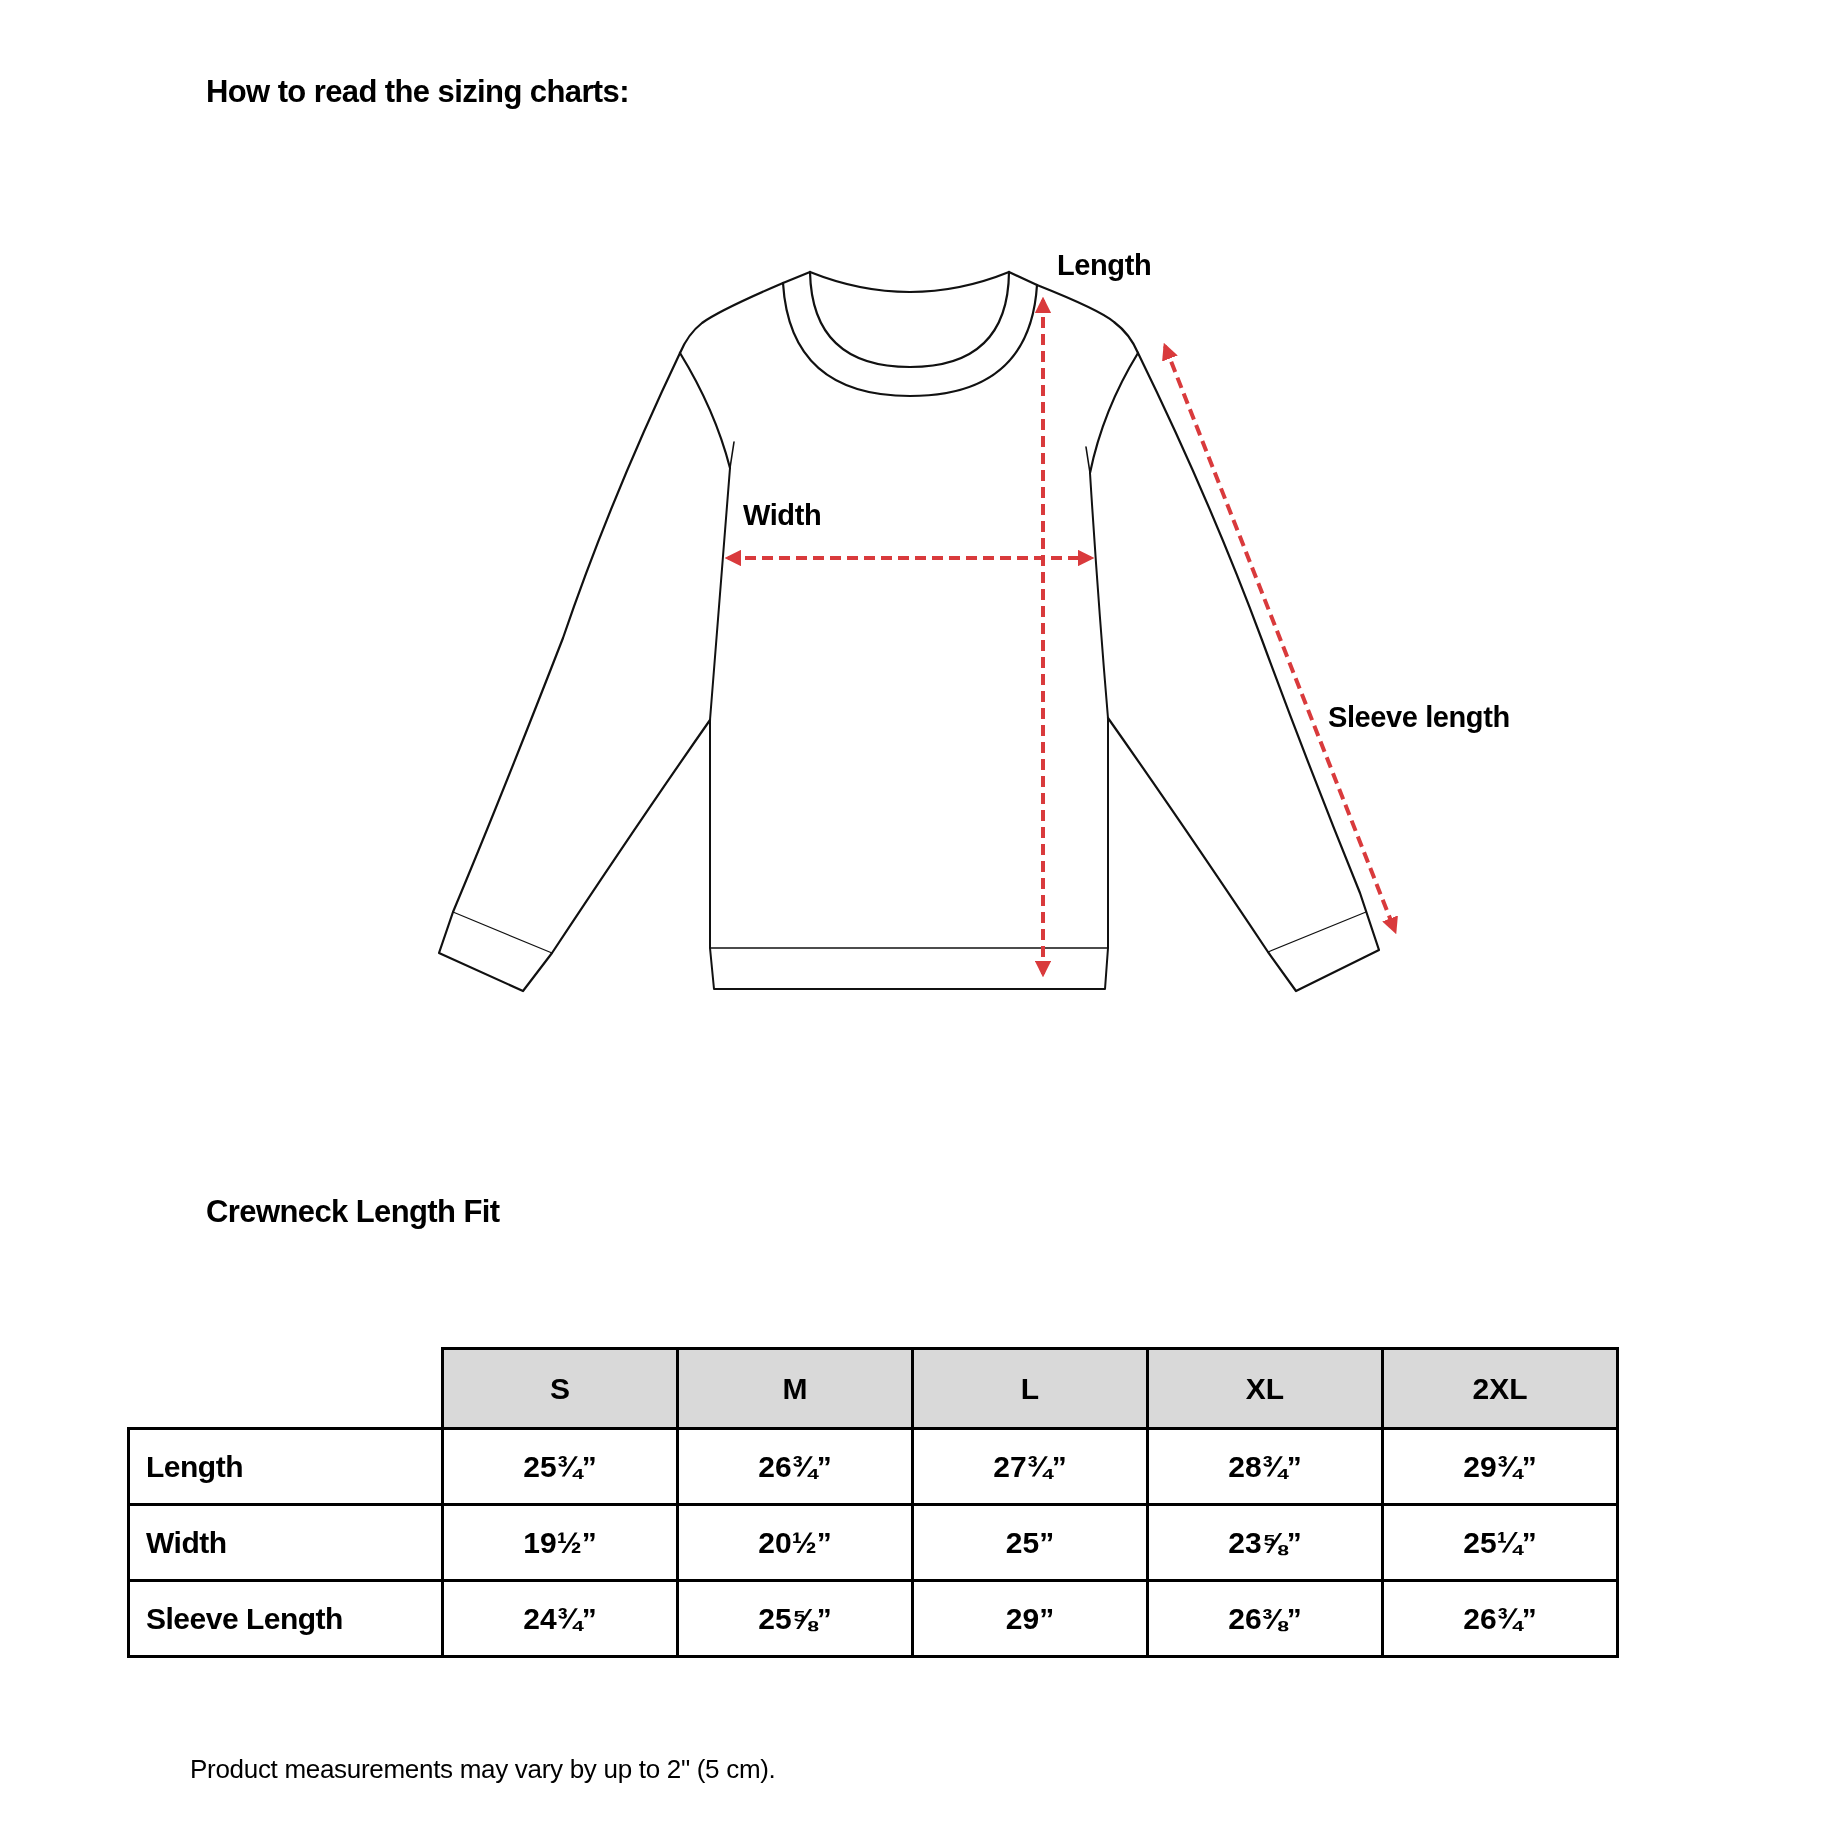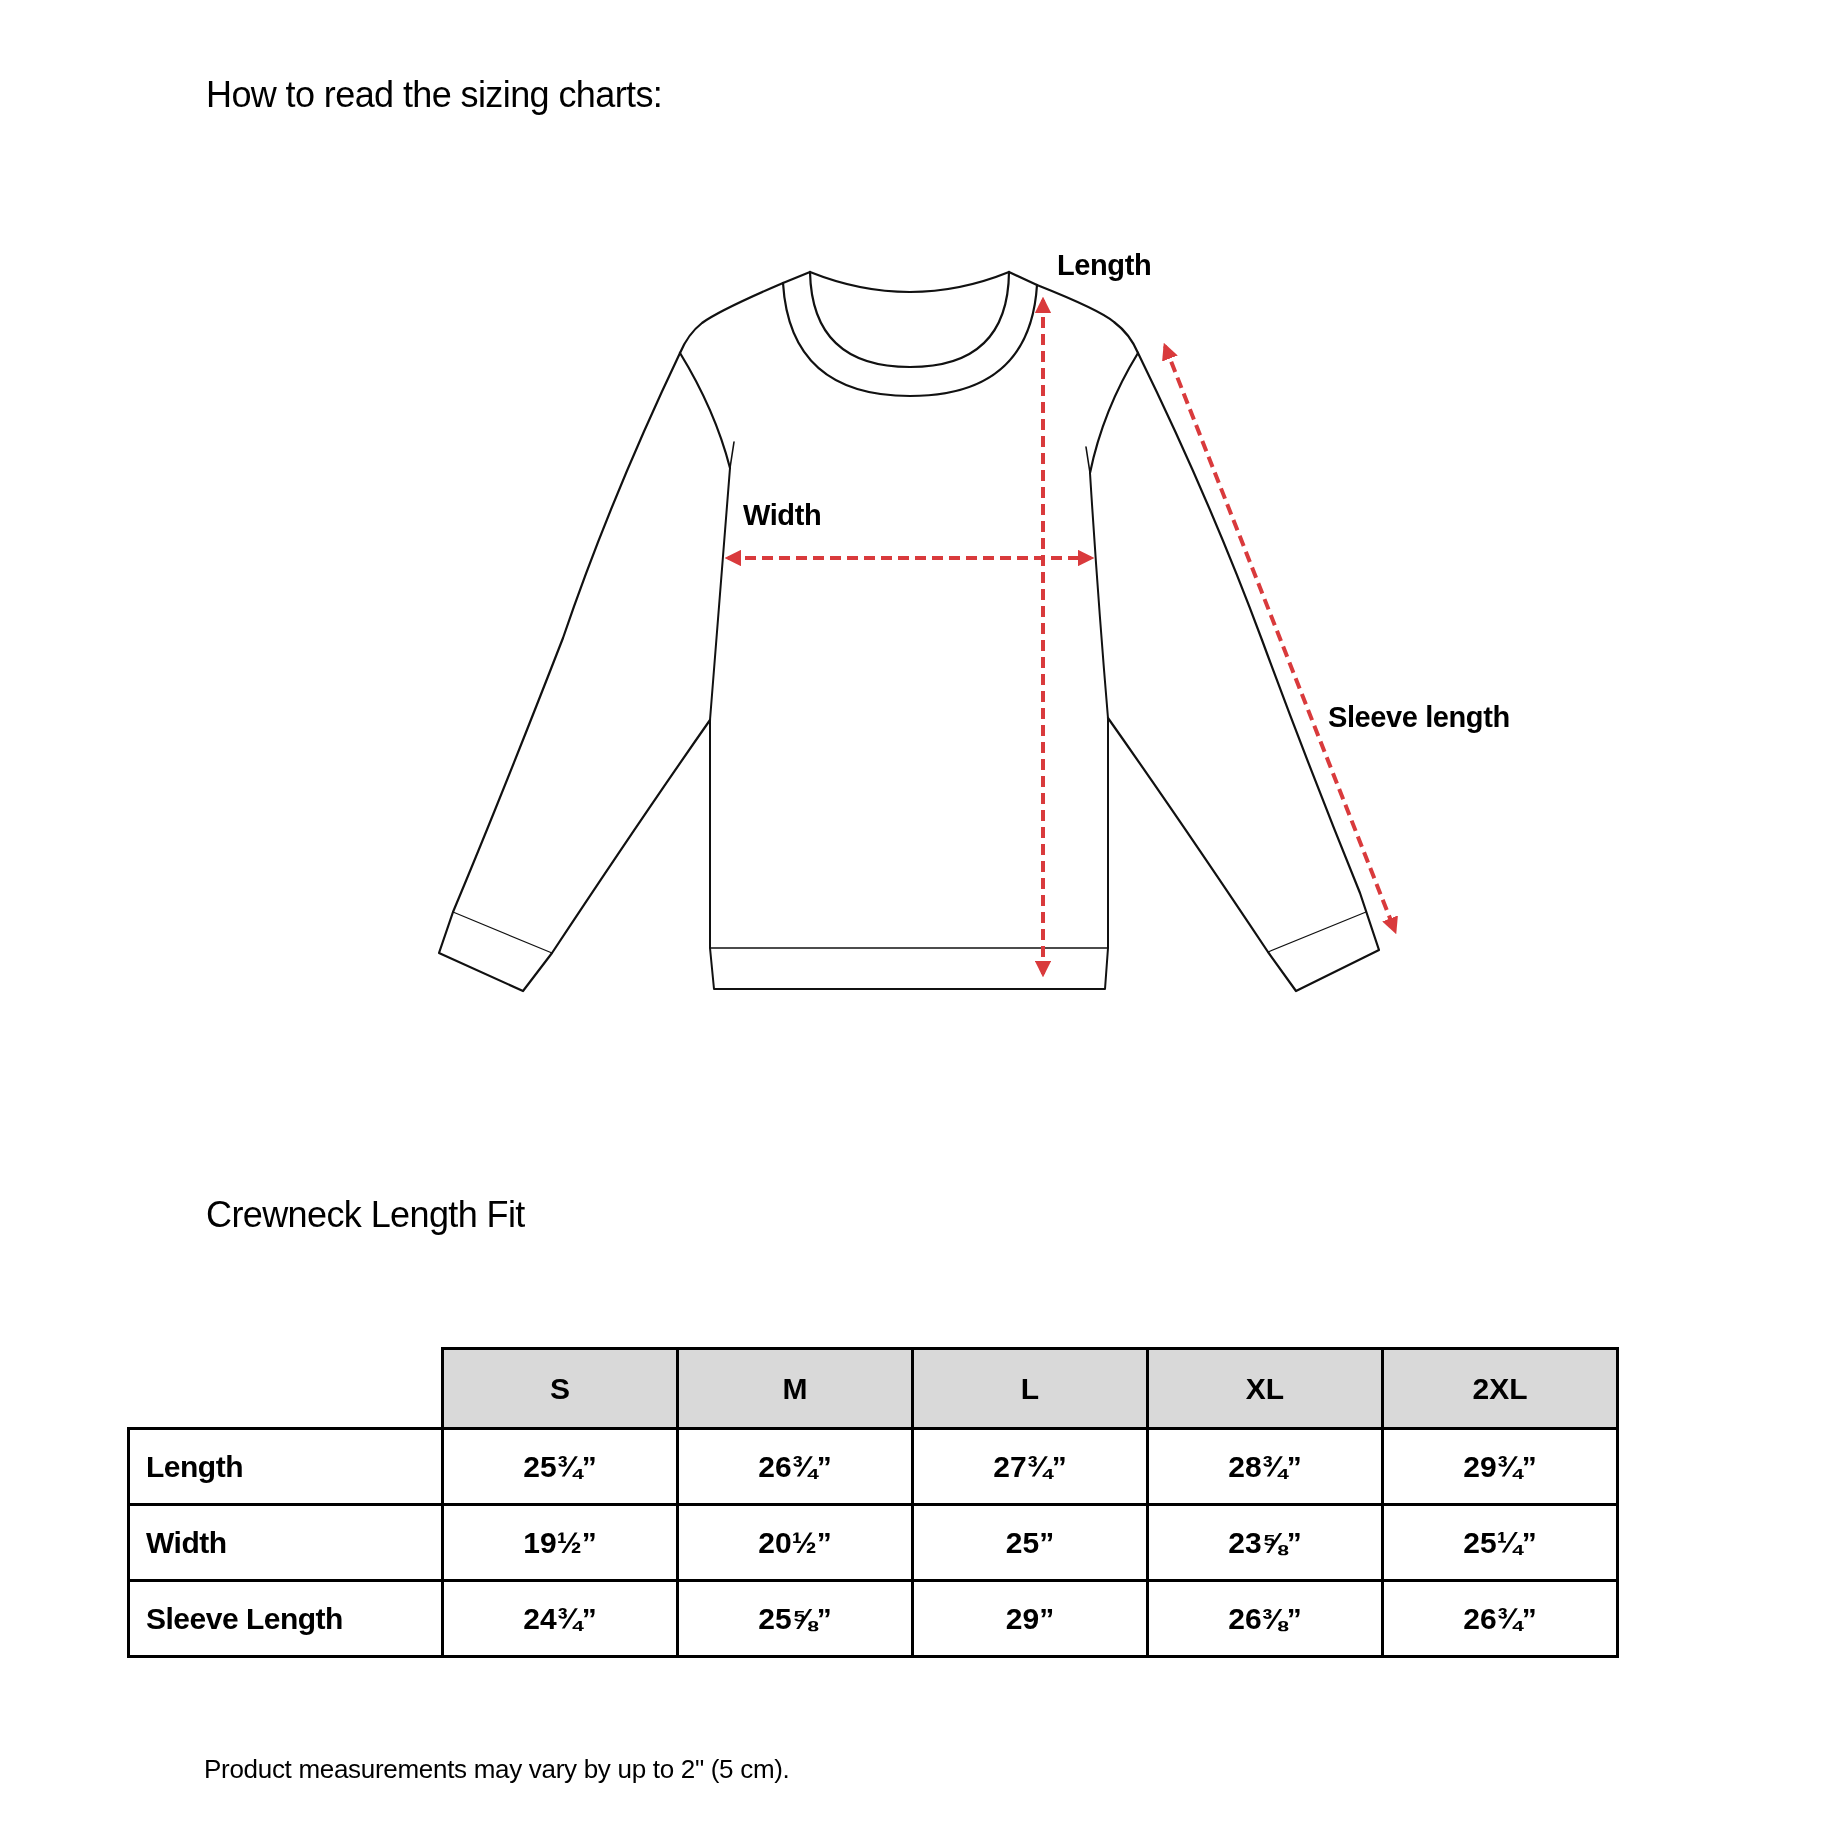--- a/index.html
+++ b/index.html
@@ -1,34 +1,34 @@
 <!DOCTYPE html>
 <html><head>
 <meta charset="utf-8">
 <style>
   html, body { margin: 0; padding: 0; background: #ffffff; }
   body { width: 1830px; height: 1848px; position: relative; overflow: hidden;
          font-family: "Liberation Sans", sans-serif; color: #000; }
-  .heading { position: absolute; font-weight: normal; font-size: 36px; letter-spacing: -0.6px; white-space: nowrap; }
+  .heading { position: absolute; font-weight: bold; font-size: 31px; letter-spacing: -0.6px; white-space: nowrap; }
   #title { left: 206px; top: 74px; }
   #subtitle { left: 206px; top: 1194px; }
   #diagram { position: absolute; left: 0; top: 0; width: 1830px; height: 1100px; }
   .dlabel { position: absolute; font-weight: bold; font-size: 29px; letter-spacing: -0.4px; white-space: nowrap; }
   #lbl-length { left: 1057px; top: 249px; }
   #lbl-width { left: 743px; top: 499px; }
   #lbl-sleeve { left: 1328px; top: 701px; }
   table.sizes { position: absolute; left: 127px; top: 1347px; border-collapse: collapse; table-layout: fixed; }
   table.sizes td, table.sizes th { border: 3px solid #000; padding: 0; text-align: center; vertical-align: middle; }
   table.sizes col.c0 { width: 314px; }
   table.sizes col.cs { width: 235px; }
   table.sizes tr.head th { height: 77px; background: #d9d9d9; font-weight: bold; font-size: 30px; }
   table.sizes tr.head th.blank { background: transparent; border-top: none; border-left: none; }
   table.sizes tr.row td { height: 73px; font-size: 30px; font-weight: bold; }
   table.sizes tr.row td.rlabel { text-align: left; padding-left: 16px; font-weight: bold; letter-spacing: -0.5px; }
-  #footer { position: absolute; left: 204px; top: 1754px; font-size: 26px; white-space: nowrap; letter-spacing: -0.3px; }
+  #footer { position: absolute; left: 190px; top: 1754px; font-size: 26px; white-space: nowrap; letter-spacing: -0.3px; }
 </style>
 </head>
 <body>
 
 <div class="heading" id="title">How to read the sizing charts:</div>
 
 <div id="diagram">
   <svg width="1830" height="1100" viewBox="0 0 1830 1100" xmlns="http://www.w3.org/2000/svg">
     <defs>
       <marker id="ah" viewBox="0 0 10 10" refX="8" refY="5" markerWidth="4.2" markerHeight="4.2" orient="auto-start-reverse">

